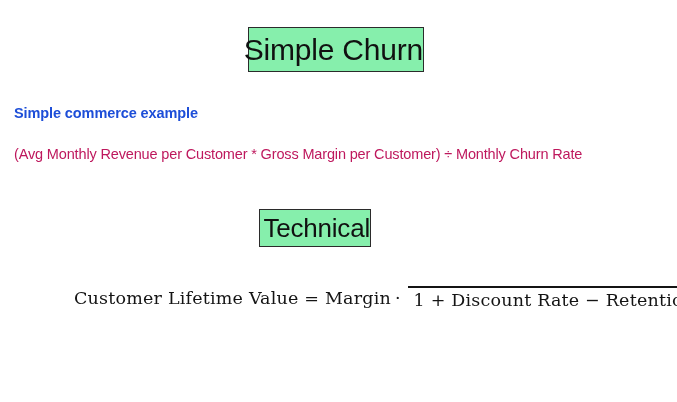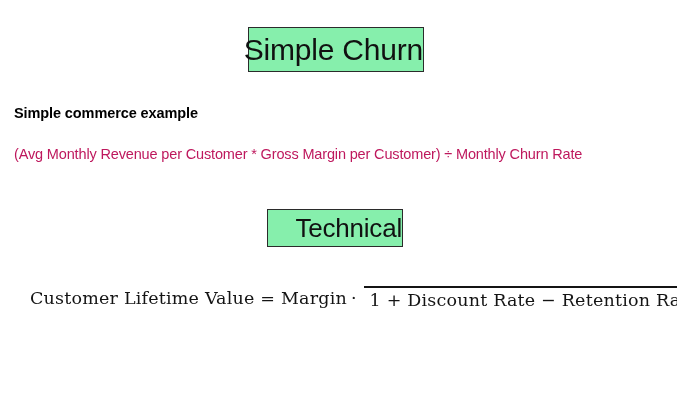--- a/index.html
+++ b/index.html
@@ -40,38 +40,38 @@
     top: 27px;
     width: 176px;
     height: 45px;
   }
   #box-simple-churn .heading-text {
     font-size: 30px;
     letter-spacing: -0.2px;
   }
 
   #box-technical {
-    left: 267px;
+    left: 259px;
     top: 209px;
-    width: 136px;
+    width: 112px;
     height: 38px;
   }
   #box-technical .heading-text {
     font-size: 26px;
     letter-spacing: -0.2px;
   }
 
   
   .subhead {
     position: absolute;
     left: 14px;
     top: 105px;
     font-size: 14.5px;
     font-weight: bold;
-    color: #000000;
+    color: #1d4ed8;
     letter-spacing: -0.1px;
     white-space: nowrap;
   }
 
   .formula-plain {
     position: absolute;
     left: 14px;
     top: 146px;
     font-size: 14.5px;
     font-weight: 400;
@@ -87,20 +87,21 @@
     top: 286px;
     display: flex;
     align-items: center;
     font-family: "DejaVu Serif", "Liberation Serif", serif;
     color: #141414;
     white-space: nowrap;
   }
   #equation .math-lhs {
     font-size: 17.5px;
     letter-spacing: 0.2px;
+    margin-left: 44px;
   }
   #equation .math-op {
     font-size: 17.5px;
     padding: 0 5px 0 4px;
   }
   .fraction {
     display: inline-flex;
     flex-direction: column;
     align-items: center;
     justify-content: center;

